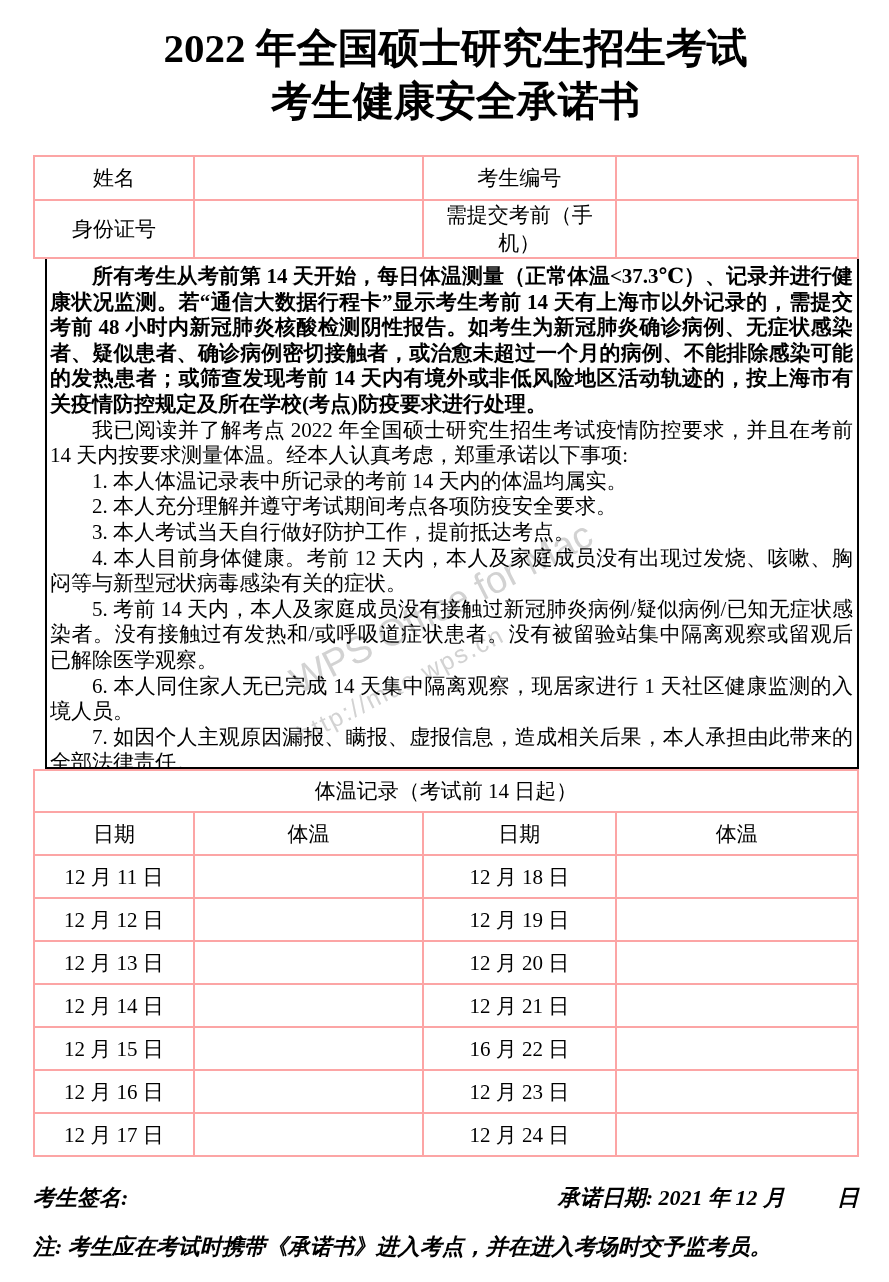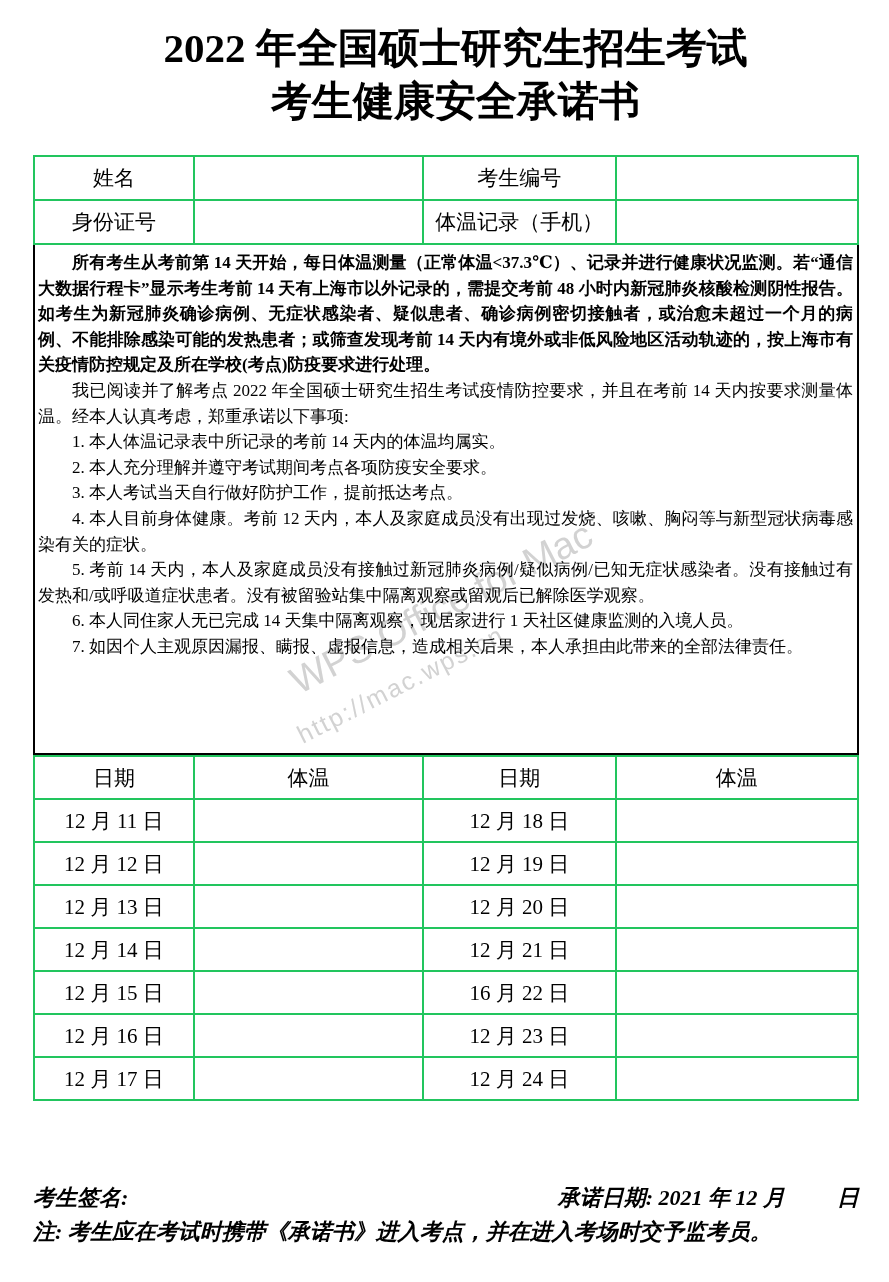--- a/index.html
+++ b/index.html
@@ -4,42 +4,42 @@
 <style>
   html,body{margin:0;padding:0;}
   body{
     width:889px;height:1282px;background:#ffffff;position:relative;
     font-family:"Liberation Serif","DejaVu Serif",serif;color:#000;overflow:hidden;
   }
   .titles{position:absolute;top:22px;left:0;width:889px;text-align:center;
     font-weight:bold;font-size:41px;line-height:53px;z-index:2;margin-left:11px;}
   .content{position:absolute;left:33px;top:155px;width:826px;z-index:2;}
   table.grid{border-collapse:collapse;width:826px;table-layout:fixed;}
-  table.grid td{border:2px solid #22c55e;font-size:21px;text-align:center;
+  table.grid td{border:2px solid #fca5a5;font-size:21px;text-align:center;
     padding:0 4px;overflow:hidden;}
   col.c1{width:19.4%}col.c2{width:27.8%}col.c3{width:23.4%}col.c4{width:29.4%}
   .info-table td{height:42px;}
   .notice{
     border:2px solid #000;border-top:none;box-sizing:border-box;height:510px;
-    padding:5px 4px 0 3px;font-size:17px;line-height:25.6px;
-    text-align:justify;overflow:hidden;
+    padding:5px 4px 0 3px;font-size:21px;line-height:25.6px;
+    text-align:justify;overflow:hidden;margin-left:12px;
   }
   .notice p{margin:0;text-indent:2em;}
   .notice p.bold{font-weight:bold;}
   .temp-table td{height:41px;}
   .temp-table td.title-cell{height:40px;}
   .temp-table td.data-cell{height:41px;}
   .footer{
     position:absolute;left:33px;top:1184px;width:826px;z-index:2;
     font-size:22px;font-weight:bold;font-style:italic;line-height:28px;
   }
   .sign-row{display:flex;justify-content:space-between;align-items:baseline;}
   .date-group{display:flex;align-items:center;}
   .day-gap{display:inline-block;width:52px;}
-  .note-row{margin-top:6px;}
+  .note-row{margin-top:21px;}
   .wm{
     position:absolute;white-space:nowrap;z-index:1;pointer-events:none;
     font-family:"Liberation Sans","DejaVu Sans",sans-serif;color:#c7c7c7;opacity:.8;
     transform-origin:0 50%;transform:rotate(-27deg);
   }
   .wm1{left:293px;top:662px;font-size:38px;}
   .wm2{left:299px;top:722px;font-size:25px;letter-spacing:2px;}
 </style>
 </head>
 <body>
@@ -64,21 +64,21 @@
     <tbody>
       <tr>
         <td>姓名</td>
         <td></td>
         <td>考生编号</td>
         <td></td>
       </tr>
       <tr>
         <td>身份证号</td>
         <td></td>
-        <td>体温记录（手机）</td>
+        <td>需提交考前（手机）</td>
         <td></td>
       </tr>
     </tbody>
   </table>
 
   <div class="notice">
     <p class="bold">所有考生从考前第 14 天开始，每日体温测量（正常体温&lt;37.3℃）、记录并进行健康状况监测。若“通信大数据行程卡”显示考生考前 14 天有上海市以外记录的，需提交考前 48 小时内新冠肺炎核酸检测阴性报告。如考生为新冠肺炎确诊病例、无症状感染者、疑似患者、确诊病例密切接触者，或治愈未超过一个月的病例、不能排除感染可能的发热患者；或筛查发现考前 14 天内有境外或非低风险地区活动轨迹的，按上海市有关疫情防控规定及所在学校(考点)防疫要求进行处理。</p>
     <p>我已阅读并了解考点 2022 年全国硕士研究生招生考试疫情防控要求，并且在考前 14 天内按要求测量体温。经本人认真考虑，郑重承诺以下事项:</p>
     <p>1. 本人体温记录表中所记录的考前 14 天内的体温均属实。</p>
     <p>2. 本人充分理解并遵守考试期间考点各项防疫安全要求。</p>
@@ -90,20 +90,23 @@
   </div>
 
   <table class="grid temp-table">
     <colgroup>
         <col class="c1">
         <col class="c2">
         <col class="c3">
         <col class="c4">
       </colgroup>
     <tbody>
+      <tr>
+        <td class="title-cell" colspan="4">体温记录（考试前 14 日起）</td>
+      </tr>
       <tr>
         <td>日期</td>
         <td>体温</td>
         <td>日期</td>
         <td>体温</td>
       </tr>
       <tr>
         <td class="data-cell">12 月 11 日</td>
         <td class="data-cell"></td>
         <td class="data-cell">12 月 18 日</td>

